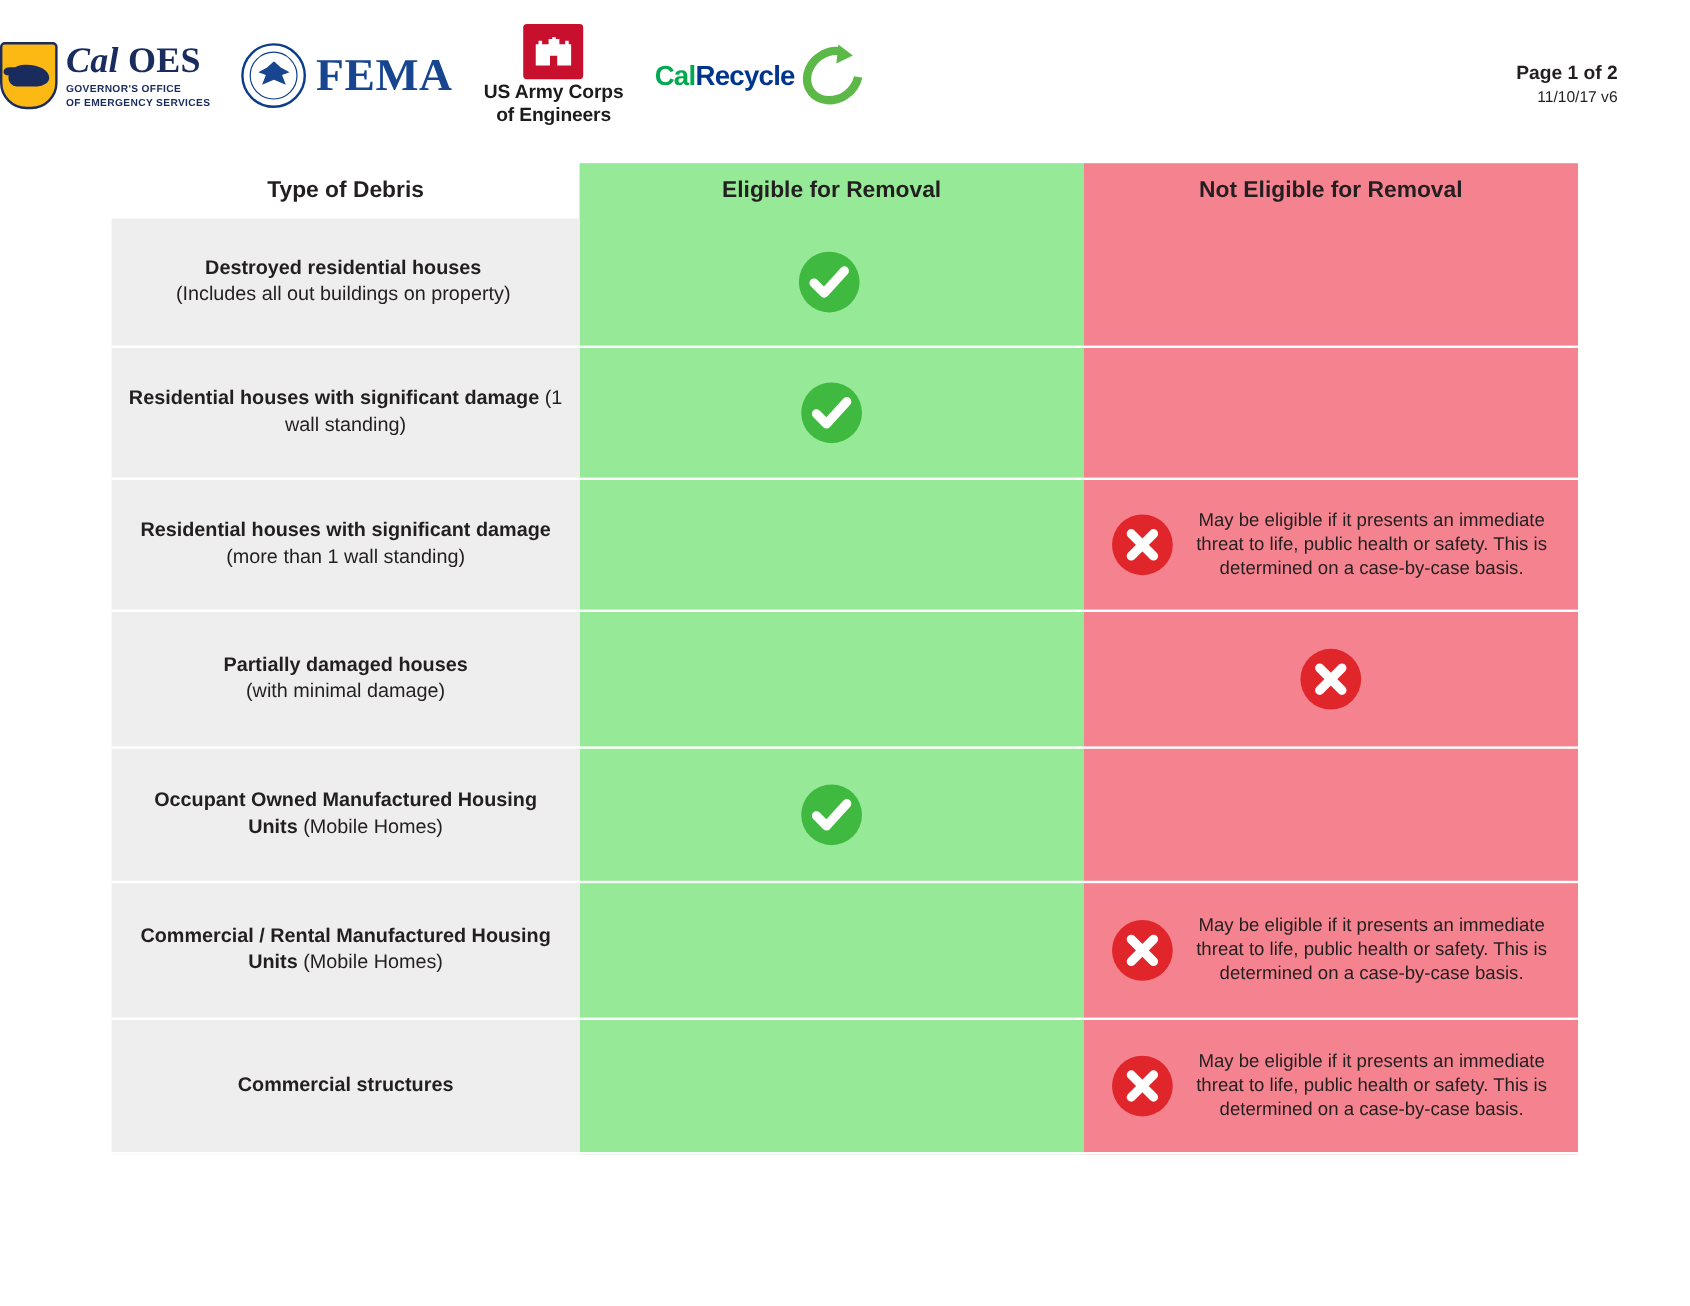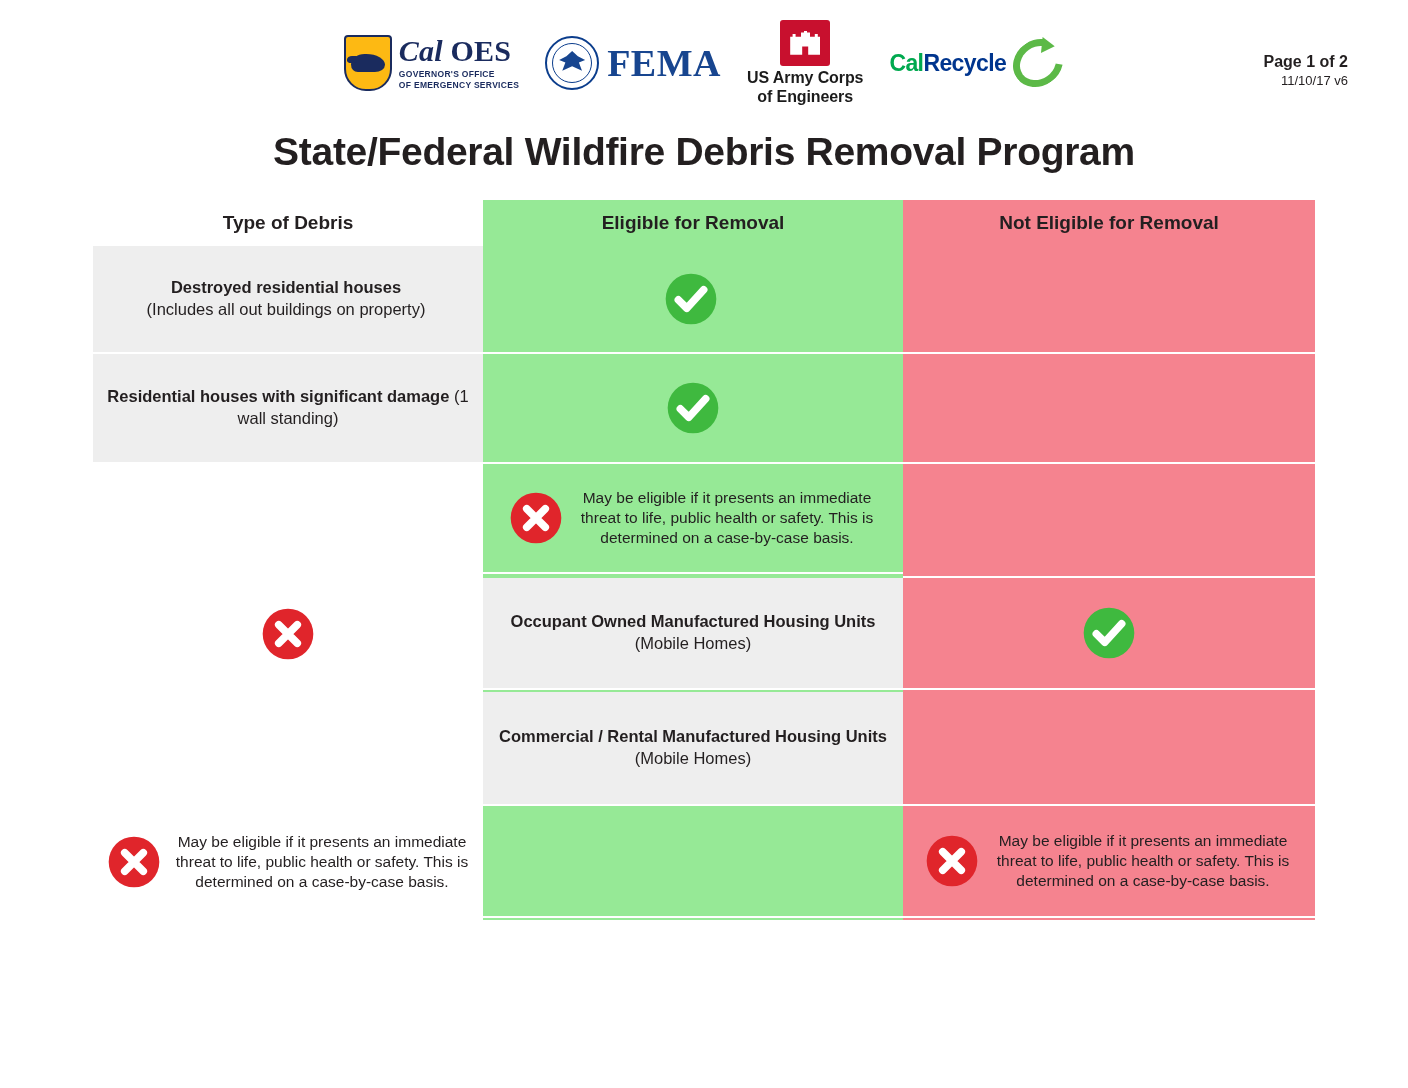--- a/index.html
+++ b/index.html
@@ -15,21 +15,21 @@
     width: 1408px; height: 1088px;
     overflow: hidden;
   }
 
   
   .header {
     position: relative;
     height: 110px;
     display: flex;
     align-items: center;
-    justify-content: center;
+    justify-content: flex-start;
     gap: 26px;
     padding-top: 16px;
   }
   .logo { display: flex; align-items: center; }
 
   
   .caloes { display: flex; align-items: center; gap: 7px; }
   .caloes-shield {
     width: 48px; height: 56px;
     background: #fdb913;
@@ -244,21 +244,20 @@
       </div>
       <div class="cr-swoosh"></div>
     </div>
 
     <div class="pageinfo">
       <div class="pg">Page 1 of 2</div>
       <div class="ver">11/10/17 v6</div>
     </div>
   </div>
 
-  <div class="title">State/Federal Wildfire Debris Removal Program</div>
 
   <div class="table">
     <div class="col-bg-green"></div>
     <div class="col-bg-red"></div>
 
     <div class="cell hdr left">Type of Debris</div>
     <div class="cell hdr">Eligible for Removal</div>
     <div class="cell hdr">Not Eligible for Removal</div>
 
     <div class="cell rowcell label r1">
@@ -282,31 +281,43 @@
       </div>
     </div>
     <div class="cell rowcell green r2">
       <svg class="mark" viewBox="0 0 64 64">
         <circle cx="32" cy="32" r="30" fill="#3fb93f"></circle>
         <path d="M17 33 L27 43 L47 21" stroke="#ffffff" stroke-width="9" fill="none" stroke-linecap="round" stroke-linejoin="round"></path>
       </svg>
     </div>
     <div class="cell rowcell red r2"></div>
 
+    <div class="cell rowcell label r3">
+      <div>
+        <b>Residential houses with significant damage</b>
+        <span>(more than 1 wall standing)</span>
+      </div>
+    </div>
     <div class="cell rowcell green r3"></div>
     <div class="cell rowcell red r3">
       <div class="redwrap">
         <svg class="mark" viewBox="0 0 64 64">
           <circle cx="32" cy="32" r="30" fill="#e0252b"></circle>
           <path d="M21 21 L43 43 M43 21 L21 43" stroke="#ffffff" stroke-width="9" stroke-linecap="round"></path>
         </svg>
         <div class="note">May be eligible if it presents an immediate threat to life, public health or safety. This is determined on a case-by-case basis.</div>
       </div>
     </div>
 
+    <div class="cell rowcell label r4">
+      <div>
+        <b>Partially damaged houses</b><br>
+        <span>(with minimal damage)</span>
+      </div>
+    </div>
     <div class="cell rowcell green r4"></div>
     <div class="cell rowcell red r4">
       <svg class="mark" viewBox="0 0 64 64">
         <circle cx="32" cy="32" r="30" fill="#e0252b"></circle>
         <path d="M21 21 L43 43 M43 21 L21 43" stroke="#ffffff" stroke-width="9" stroke-linecap="round"></path>
       </svg>
     </div>
 
     <div class="cell rowcell label r5">
       <div>
@@ -332,20 +343,26 @@
     <div class="cell rowcell red r6">
       <div class="redwrap">
         <svg class="mark" viewBox="0 0 64 64">
           <circle cx="32" cy="32" r="30" fill="#e0252b"></circle>
           <path d="M21 21 L43 43 M43 21 L21 43" stroke="#ffffff" stroke-width="9" stroke-linecap="round"></path>
         </svg>
         <div class="note">May be eligible if it presents an immediate threat to life, public health or safety. This is determined on a case-by-case basis.</div>
       </div>
     </div>
 
+    <div class="cell rowcell label r7">
+      <div>
+        <b>Commercial structures</b>
+        <span></span>
+      </div>
+    </div>
     <div class="cell rowcell green r7"></div>
     <div class="cell rowcell red r7">
       <div class="redwrap">
         <svg class="mark" viewBox="0 0 64 64">
           <circle cx="32" cy="32" r="30" fill="#e0252b"></circle>
           <path d="M21 21 L43 43 M43 21 L21 43" stroke="#ffffff" stroke-width="9" stroke-linecap="round"></path>
         </svg>
         <div class="note">May be eligible if it presents an immediate threat to life, public health or safety. This is determined on a case-by-case basis.</div>
       </div>
     </div>

